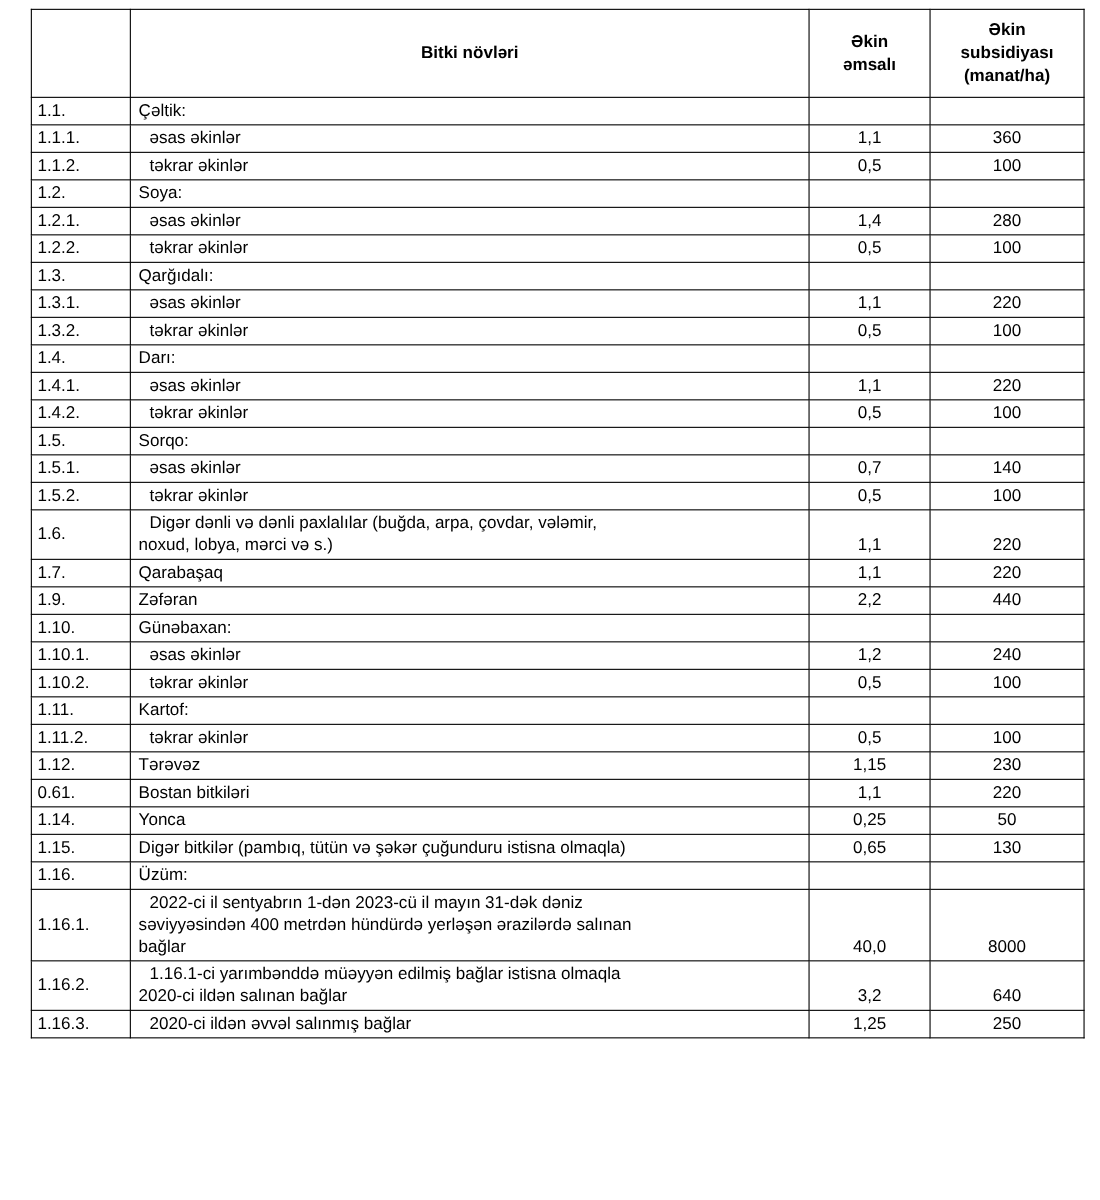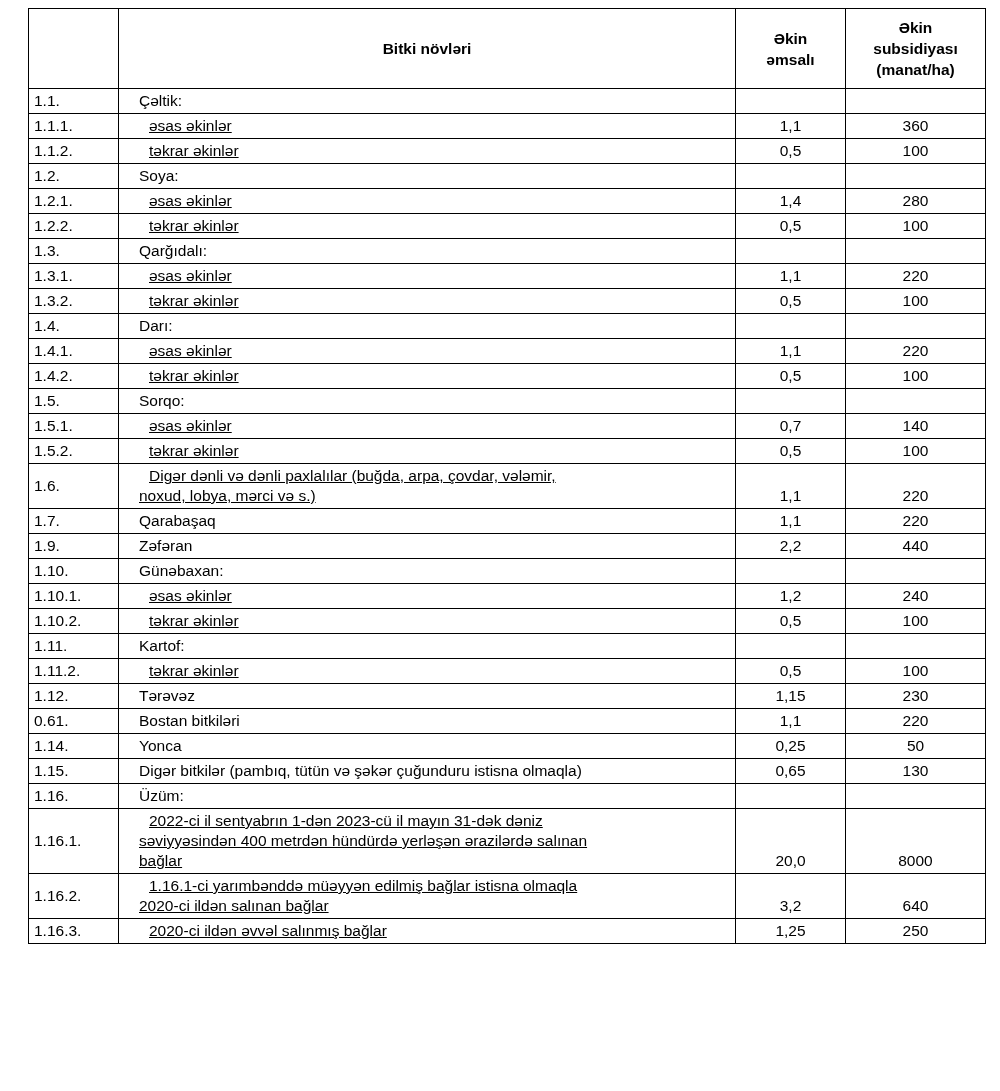--- a/index.html
+++ b/index.html
@@ -43,25 +43,24 @@
   }
   td.col-num {
     vertical-align: middle;
     text-align: left;
     padding-left: 5px;
   }
   td.col-plant {
     vertical-align: middle;
     text-align: left;
     white-space: pre-line;
-    padding-left: 20px;
+    padding-left: 7px;
   }
   td.col-plant.sub {
     text-indent: 10px;
-    text-decoration: underline;
   }
   td.col-coef,
   td.col-subsidy {
     text-align: center;
     vertical-align: bottom;
   }
   col.c-num     { width: 90px;  }
   col.c-plant   { width: 617px; }
   col.c-coef    { width: 110px; }
   col.c-subsidy { width: 140px; }
@@ -256,21 +255,21 @@
           <td class="col-num">1.16.</td>
           <td class="col-plant">Üzüm:</td>
           <td class="col-coef"></td>
           <td class="col-subsidy"></td>
         </tr>
         <tr>
           <td class="col-num">1.16.1.</td>
           <td class="col-plant sub">2022-ci il sentyabrın 1-dən 2023-cü il mayın 31-dək dəniz
 səviyyəsindən 400 metrdən hündürdə yerləşən ərazilərdə salınan
 bağlar</td>
-          <td class="col-coef">20,0</td>
+          <td class="col-coef">40,0</td>
           <td class="col-subsidy">8000</td>
         </tr>
         <tr>
           <td class="col-num">1.16.2.</td>
           <td class="col-plant sub">1.16.1-ci yarımbənddə müəyyən edilmiş bağlar istisna olmaqla
 2020-ci ildən salınan bağlar</td>
           <td class="col-coef">3,2</td>
           <td class="col-subsidy">640</td>
         </tr>
         <tr>

